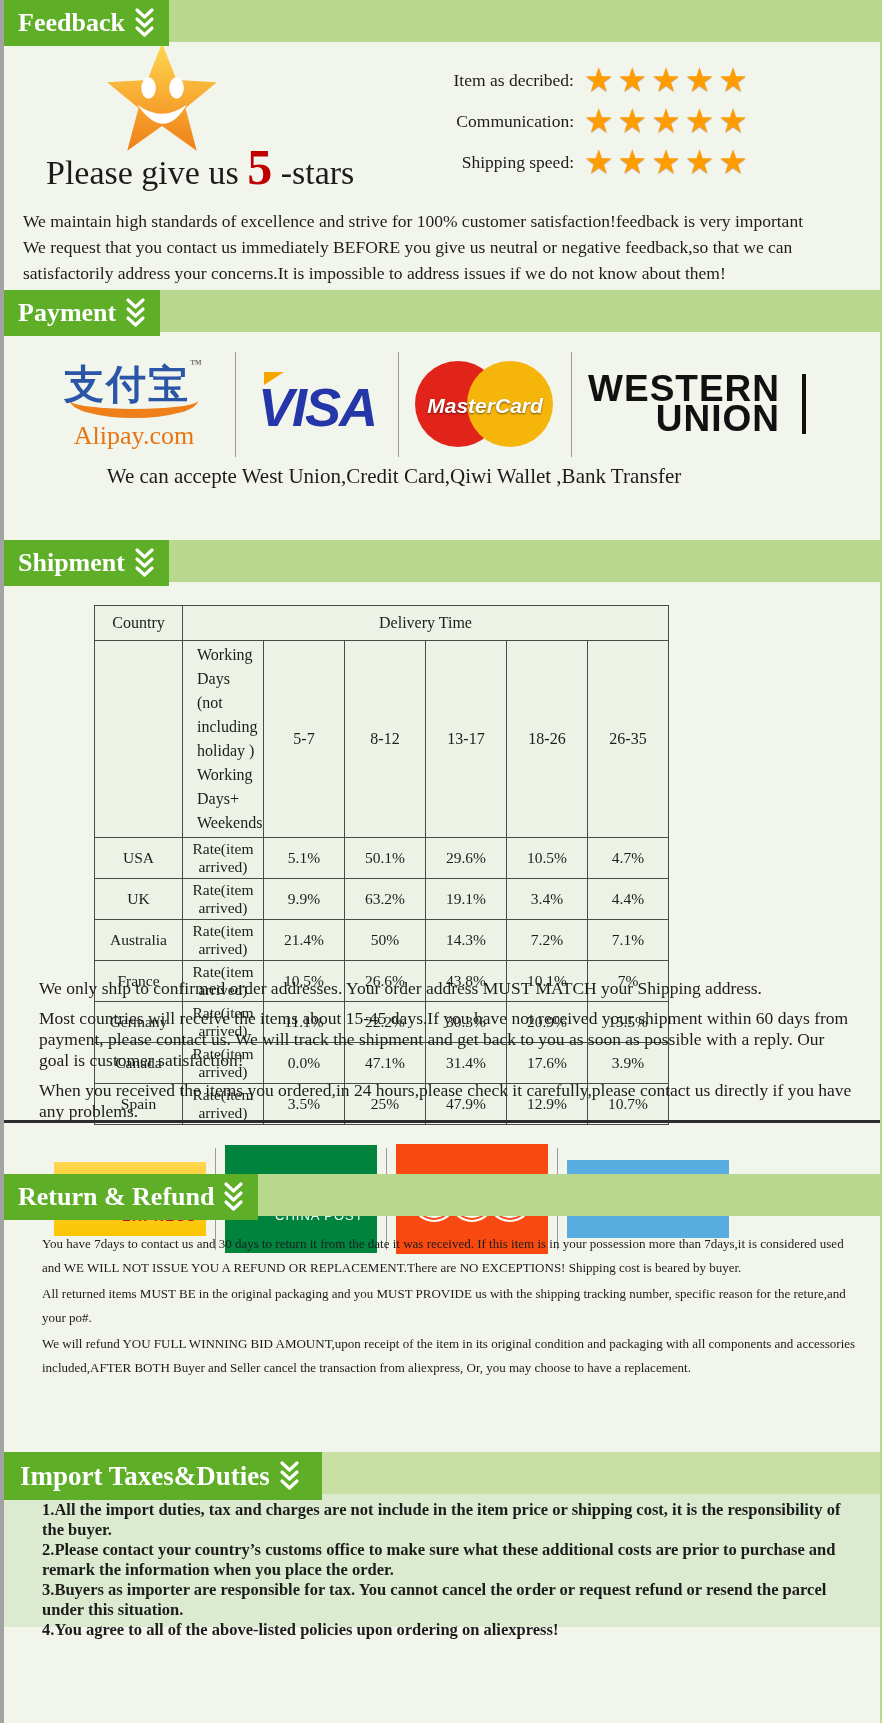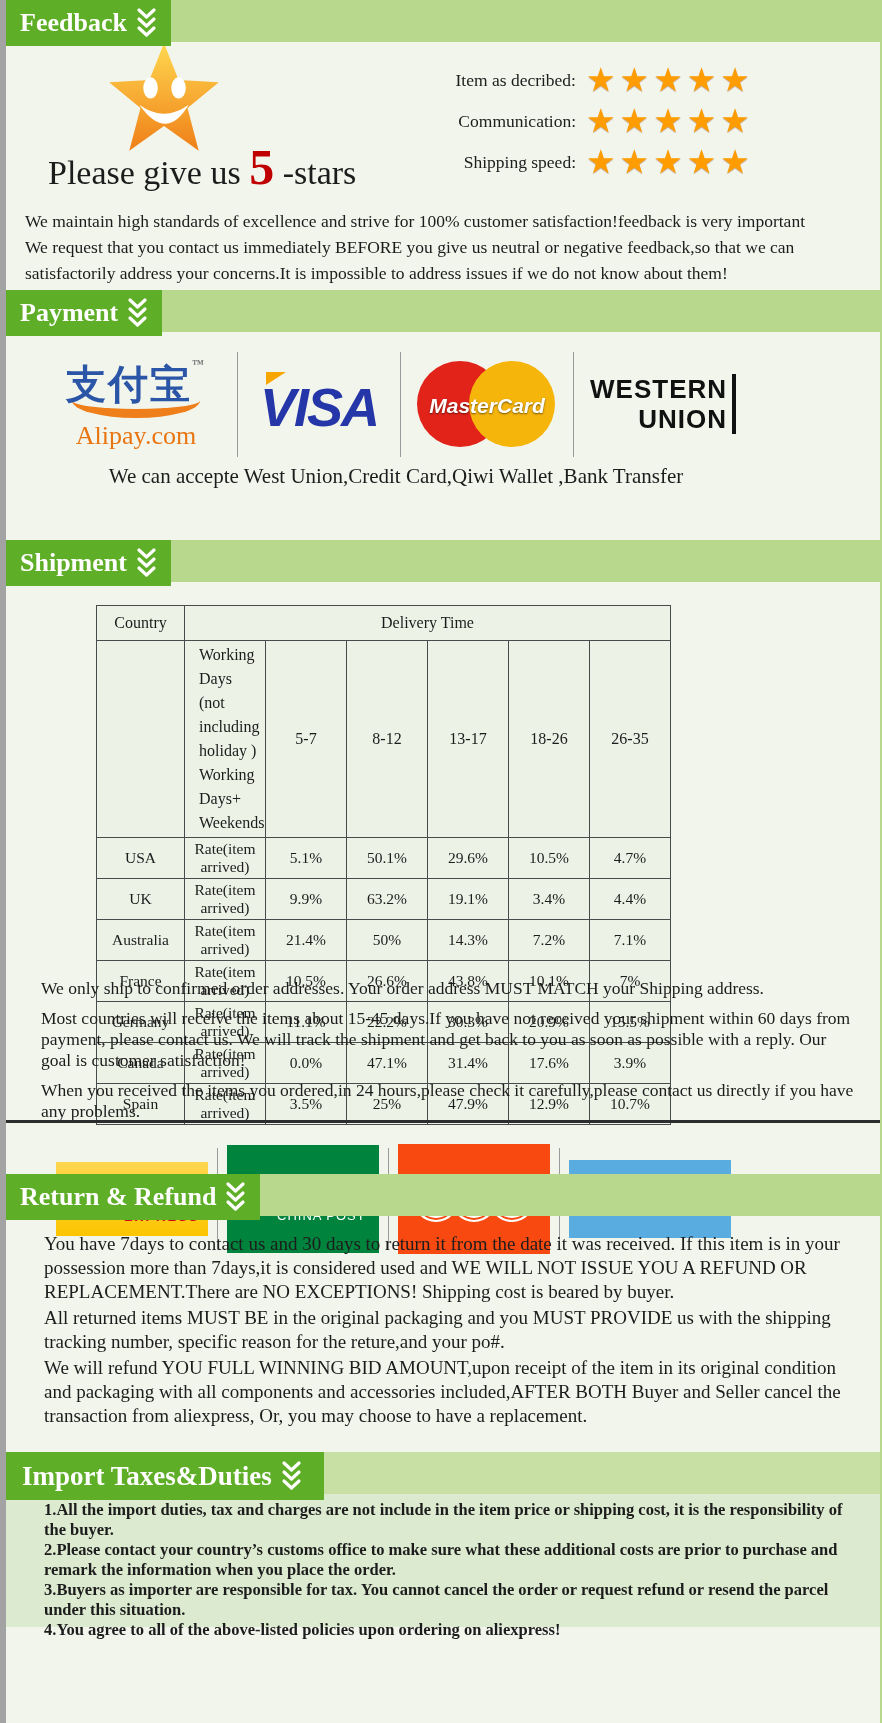--- a/index.html
+++ b/index.html
@@ -1,20 +1,20 @@
 <!DOCTYPE html>
 <html><head>
 <meta charset="utf-8">
 <style>
   * { margin:0; padding:0; box-sizing:border-box; }
   body { background:#e9e9e9; font-family:"Liberation Serif","DejaVu Serif",serif; }
   .page{
     position:relative; width:882px; height:1723px; margin:0 auto;
     background:#f2f5ec; color:#1c1c1c; overflow:hidden;
-    border-left:6px solid #a3a3a3; border-right:2px solid #b8d98d;
+    border-left:4px solid #a3a3a3; border-right:2px solid #b8d98d;
   }
   
   .bar{ position:relative; height:42px; background:#b8d98d; }
   .bar-label{
     position:absolute; left:0; top:0; height:46px; background:#5fae27;
     color:#fff; display:flex; align-items:center; gap:9px; padding:0 14px;
     font-weight:bold; font-size:26px; white-space:nowrap; z-index:2;
   }
   .bar-label.wide{ font-size:27px; padding:0 22px 0 16px; height:48px; }
   .chev{ flex:0 0 auto; }
@@ -44,23 +44,23 @@
          font-weight:bold; font-size:54px; color:#2536a8; letter-spacing:-2px; padding:6px 6px 0; }
   .visa::before{ content:''; position:absolute; top:2px; left:12px;
          border-left:20px solid #f7a600; border-bottom:13px solid transparent; }
   .mastercard{ position:relative; width:140px; height:104px; }
   .mc-circle{ position:absolute; top:9px; width:86px; height:86px; border-radius:50%; }
   .mc-red{ left:0; background:#e2231a; }
   .mc-yellow{ left:52px; background:#f6b50b; }
   .mc-text{ position:absolute; top:42px; left:0; width:100%; text-align:center;
             font-family:"Liberation Sans",sans-serif; font-style:italic; font-weight:bold;
             font-size:21px; color:#fff; text-shadow:0 1px 2px rgba(0,0,0,.55); }
-  .wunion{ font-family:"Liberation Sans",sans-serif; font-weight:bold; font-size:26px;
+  .wunion{ font-family:"Liberation Sans",sans-serif; font-weight:bold; font-size:37px;
            line-height:30px; color:#111; letter-spacing:1px; text-align:right;
-           border-right:4px solid #111; padding-right:5px; }
+           border-right:4px solid #111; padding-right:22px; }
   .accept-line{ position:absolute; left:40px; top:132px; width:700px; text-align:center;
                 font-size:21px; }
   
   .shipment-body{ position:relative; height:592px; }
   table.ship{ position:absolute; left:90px; top:23px; width:575px;
               border-collapse:collapse; background:#edf2e6; table-layout:fixed; }
   table.ship td{ border:1.5px solid #4a4a4a; text-align:center; font-size:16px; padding:2px 3px; }
   table.ship .h1 td{ height:35px; }
   table.ship .h2 td{ height:95px; }
   table.ship .dr td{ height:33px; font-size:15.5px; }
@@ -95,21 +95,21 @@
         display:flex; align-items:center; justify-content:center; margin:0 -4px;
         font-family:"Liberation Sans",sans-serif; font-weight:bold; font-size:28px; color:#f84a10;
         border:2px solid #fff; box-shadow:0 0 0 2px #f84a10 inset; }
   .fedex{ width:162px; height:78px; background:#58ace0; display:flex;
         align-items:center; justify-content:center;
         font-family:"Liberation Sans",sans-serif; font-weight:bold; font-size:48px; letter-spacing:-1px;padding-left:40px; }
   .fedex .fed{ color:#21317d; } .fedex .ex{ color:#fff; }
   
   .return-body{ position:relative; height:236px; }
   .return-paras{ position:absolute; left:38px; top:16px; width:815px;
-                 font-size:19px; line-height:24px; }
+                 font-size:13px; line-height:24px; }
   .return-paras p{ margin-bottom:2px; }
   
   .import-body{ position:relative; height:133px; background:#dcead0; }
   .import-list{ position:absolute; left:38px; top:6px; width:815px;
                 font-size:16.5px; line-height:19.5px; font-weight:bold; }
   .import-list .itm{ margin-bottom:1px; }
   .import-strip{ background:#c9e0a4; }
 </style>
 </head>
 <body>

